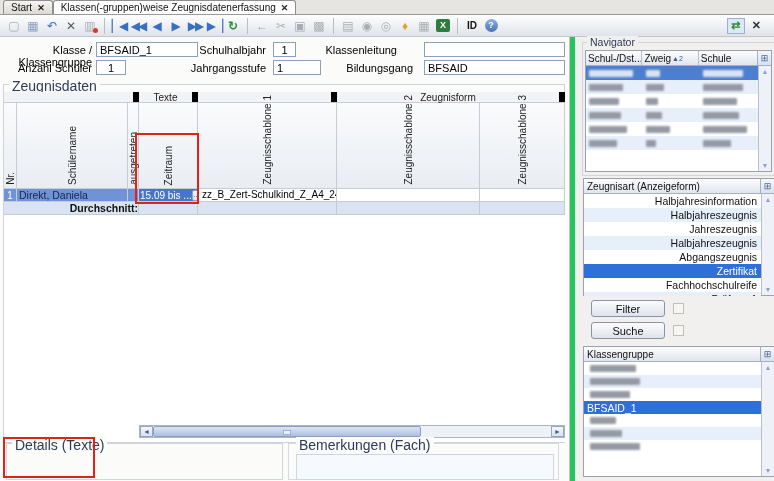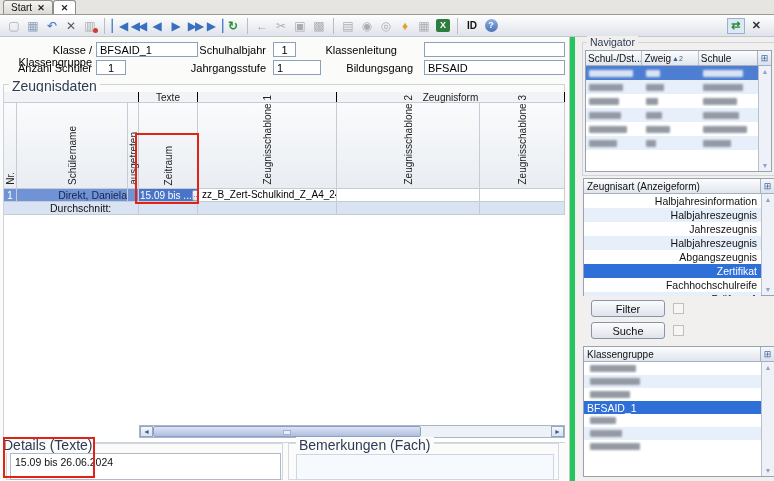--- a/index.html
+++ b/index.html
@@ -39,37 +39,37 @@
   .main { position:absolute; left:0; top:37px; width:570px; height:444px; background:#fbfbfa; border-right:1px solid #c8c5c0; }
   .flabel { position:absolute; text-align:right; font-size:11px; color:#000; }
   .finput { position:absolute; height:15px; border:1px solid #8ba0b9; background:#fff; font-family:"Liberation Sans",sans-serif; font-size:11px; padding:0 3px; }
   .ctr { text-align:center; }
   .gbox { position:absolute; border:1px solid #ccd3dc; }
   .gbox-label { position:absolute; font-size:14px; color:#2c3b57; background:#fbfbfa; padding:0 3px; white-space:nowrap; }
   
   .gridbg { position:absolute; left:4px; top:55px; width:561px; height:350px; background:#fff; }
   .grid { position:absolute; left:4px; top:55px; width:561px; }
   .brow { display:flex; height:11px; background:#f1f3f7; border-bottom:1px solid #c6ccd6; }
-  .brow > div { border-right:1px solid #000000; font-size:10px; display:flex; align-items:center; justify-content:center; color:#222; }
+  .brow > div { border-right:6px solid #000000; font-size:10px; display:flex; align-items:center; justify-content:center; color:#222; }
   .hrow { display:flex; height:86px; }
   .hrow > div { background:linear-gradient(#fafbfc,#e9edf2); border-right:1px solid #c6ccd6; border-bottom:1px solid #c6ccd6; display:flex; align-items:flex-end; justify-content:center; }
   .vtxt { writing-mode:vertical-rl; transform:rotate(180deg); font-size:10px; color:#222; white-space:nowrap; margin-bottom:3px; }
   .drow { display:flex; height:13px; font-size:10.5px; }
   .drow > div { border-right:1px solid #c6ccd6; border-bottom:1px solid #c6ccd6; overflow:hidden; white-space:nowrap; }
   .c0{width:13px;} .c1{width:111px;} .c2{width:11px;} .c3{width:59px;} .c4{width:139px;} .c5{width:143px;} .c6{width:85px;}
   .b0{width:135px;} .b3{width:228px;}
   .selrow .c0 { background:#7093d6; color:#fff; text-align:center; }
-  .selrow .c1 { background:#7093d6; color:#17254d; padding-left:2px;text-align:right; }
+  .selrow .c1 { background:#7093d6; color:#17254d; padding-left:2px; }
   .selrow .c2 { background:#7093d6; }
   .selrow .c3 { background:#4a74c8; color:#fff; display:flex; align-items:center; font-size:10px; padding:0 1px; }
   .selrow .c4 { background:#fff; color:#000; padding-left:4px; font-size:10px; }
   .ellbtn { width:13px; height:11px; margin-left:auto; background:linear-gradient(#f6f7f9,#dfe3ea); border:1px solid #8fa3c0; border-radius:2px; color:#333; font-size:8px; line-height:8px; text-align:center; }
   .sumrow { display:flex; height:13px; background:#d9e3f2; font-size:10.5px; }
   .sumrow > div { border-right:1px solid #c6ccd6; border-bottom:1px solid #c6ccd6; }
-  .sumlbl { font-weight:normal; text-align:left; line-height:12px;padding-left:46px; }
+  .sumlbl { font-weight:bold; text-align:right; line-height:12px;padding-left:46px; }
   
   .hscroll { position:absolute; left:139px; top:388px; width:426px; height:13px; display:flex; border:1px solid #aab6c8; background:#edf1f8; }
   .sbtn { width:13px; background:linear-gradient(#f4f7fb,#d9e1ef); border:1px solid #93a6c6; color:#3e5c8e; font-size:7px; display:flex; align-items:center; justify-content:center; }
   .htrack { flex:1; position:relative; }
   .hthumb { position:absolute; left:0; top:0; width:268px; height:100%; background:linear-gradient(#dbe4f3,#aebfde); border:1px solid #8d9fc2; border-radius:2px; }
   .grip { position:absolute; left:50%; top:3px; width:8px; height:5px; margin-left:-4px; background:#e9eef8; border:1px solid #9fb1d0; }
   .vscroll { position:absolute; right:0; top:15px; bottom:0; width:13px; background:#eef1f7; border-left:1px solid #b9c0cc; display:flex; flex-direction:column; justify-content:space-between; align-items:center; font-size:7px; color:#8fa3c5; padding:2px 0; }
   
   .dtext { position:absolute; left:10px; top:416px; width:271px; height:27px; background:#fff; border:1px solid #aebacc; font-size:10.5px; padding:2px 4px; }
   .btext { position:absolute; left:296px; top:417px; width:258px; height:26px; background:#f6f9fd; border:1px solid #ccd6e4; }
@@ -100,20 +100,21 @@
 </style>
 </head>
 <body>
 
 <div class="tabbar">
   <div class="tab">
     <span>Start</span>
     <span class="x">✕</span>
   </div>
   <div class="tab active">
+    <span>Klassen(-gruppen)weise Zeugnisdatenerfassung</span>
     <span class="x">✕</span>
   </div>
 </div>
 
 <div class="toolbar">
   <span class="tbi dis">▢</span>
   <span class="tbi" style="color:#8aa0bd">▦</span>
   <span class="tbi blue">↶</span>
   <span class="tbi dark">✕</span>
   <span class="tbi dis badge">▥</span>
@@ -229,24 +230,21 @@
     <div class="sbtn">◄</div>
     <div class="htrack">
       <div class="hthumb">
           <span class="grip"></span>
         </div>
     </div>
     <div class="sbtn">►</div>
   </div>
 
   <div class="gbox" style="left:6px;top:406px;width:277px;height:37px;border-color:#cfd6df"></div>
-  <div class="gbox-label" style="left:0;top:400px">Details (Texte)</div>
-  <div class="dtext">
-    <span>15.09 bis 26.06.2024</span>
-  </div>
+  <div class="gbox-label" style="left:12px;top:400px">Details (Texte)</div>
 
   <div class="gbox" style="left:288px;top:406px;width:271px;height:37px;border-color:#d3dae3"></div>
   <div class="gbox-label" style="left:296px;top:400px">Bemerkungen (Fach)</div>
   <div class="btext"></div>
 </div>
 
 <div class="redbox" style="left:135px;top:133px;width:64px;height:71px"></div>
 <div class="redbox" style="left:3px;top:437px;width:92px;height:41px"></div>
 
 <div class="rpanel">

